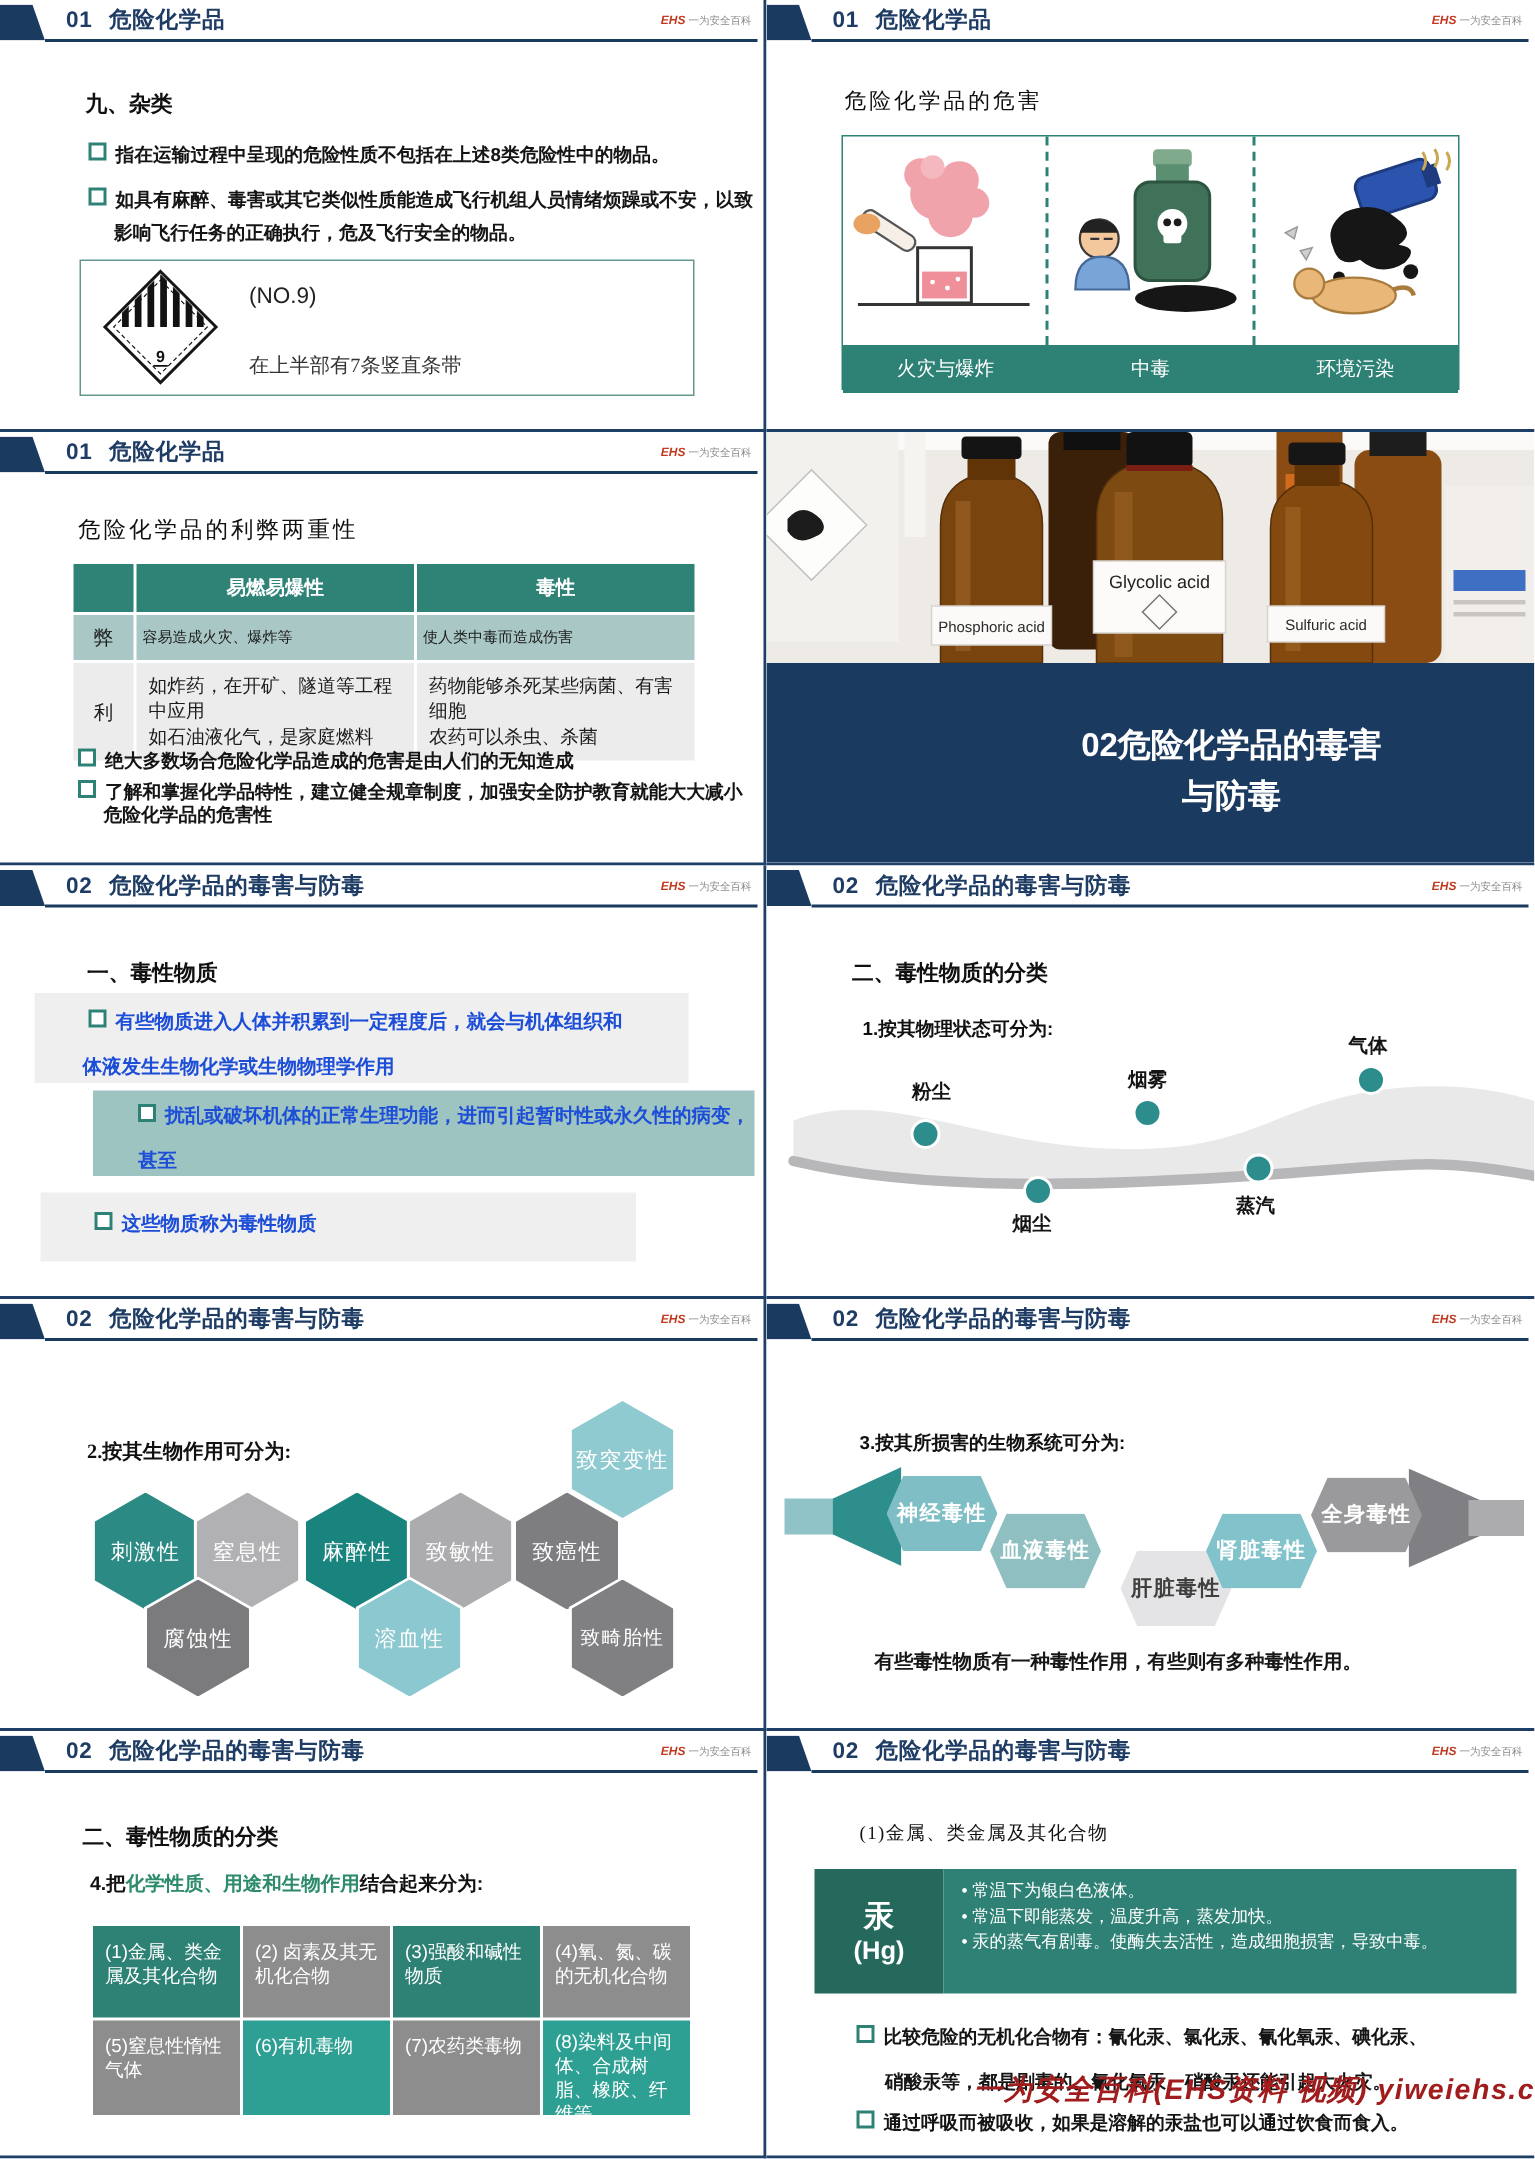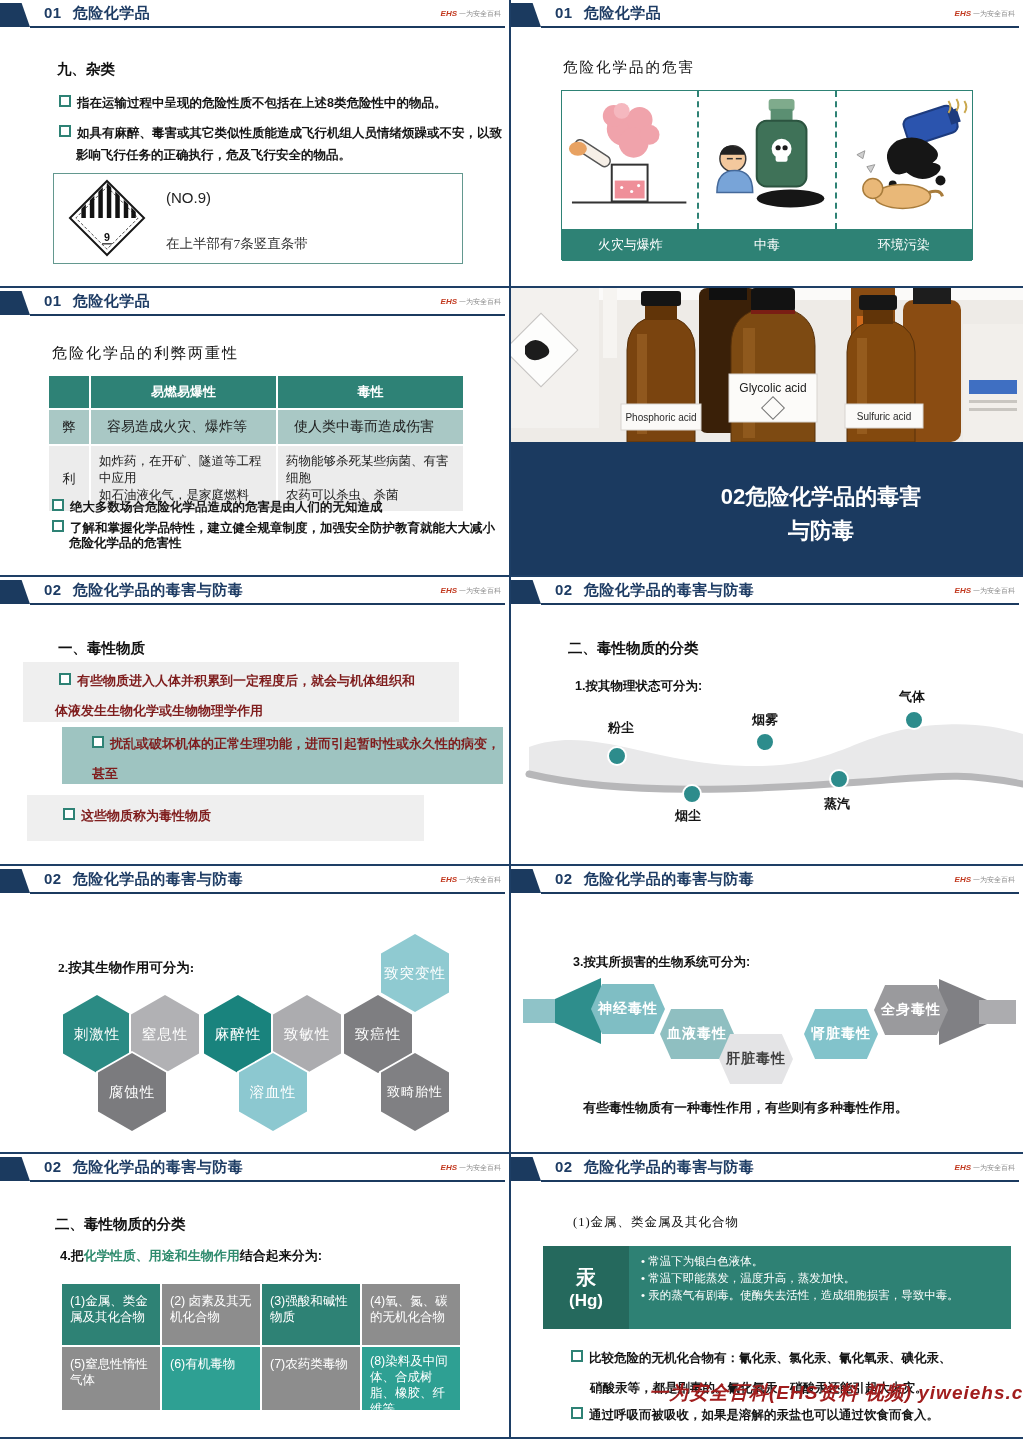--- a/index.html
+++ b/index.html
@@ -27,30 +27,30 @@
   .fig{position:absolute;left:50px;top:90px;width:410px;height:168px;border:1px solid #2e8275;display:flex;flex-direction:column;}
   .fig-panels{flex:1;display:flex;}
   .panel{flex:1;position:relative;}
   .panel + .panel{border-left:2px dashed #2e8275;}
   .fig-bar{height:32px;background:#2e8275;display:flex;}
   .fig-bar span{flex:1;color:#fff;text-align:center;line-height:32px;font-size:13px;}
   
   .t3{position:absolute;left:49px;top:88px;width:414px;display:grid;grid-template-columns:40px 185px 185px;gap:2px;background:#fff;}
   .t3 div{box-sizing:border-box;}
   .t3 .th{background:#2e8276;color:#fff;font-weight:bold;text-align:center;font-size:13px;padding:7px 2px;}
-  .t3 .r1{background:#a9c8c5;color:#1c1c1c;font-size:14px;padding:8px 16px;}
+  .t3 .r1{background:#a9c8c5;color:#1c1c1c;font-size:10px;padding:8px 4px;}
   .t3 .r2{background:#ececec;color:#1c1c1c;font-size:12.5px;padding:7px 8px;white-space:pre-line;line-height:17px;}
   .t3 .lab{display:flex;align-items:center;justify-content:center;font-size:13px;padding:0;}
   
   .band{position:absolute;top:154px;left:0;right:0;bottom:0;background:#1b3a60;}
   .s4-title{position:absolute;top:192px;left:120px;right:12px;text-align:center;color:#fff;font-weight:bold;font-size:22px;line-height:34px;}
   
   .gbox{position:absolute;background:#efefef;}
   .tealbox{position:absolute;background:#9ec4c1;}
-  .boxline{font-size:13px;font-weight:600;color:#7f1d1d;line-height:30px;}
+  .boxline{font-size:13px;font-weight:600;color:#1d4ed8;line-height:30px;}
   
   .statelab{position:absolute;font-size:13px;font-weight:600;color:#141414;width:60px;text-align:center;}
   
   .hex{position:absolute;width:72px;height:82px;clip-path:polygon(50% 0,100% 25%,100% 75%,50% 100%,0 75%,0 25%);background:#fff;}
   .hex > div{position:absolute;inset:2px;clip-path:polygon(50% 0,100% 25%,100% 75%,50% 100%,0 75%,0 25%);display:flex;align-items:center;justify-content:center;color:#fff;font-size:14.5px;letter-spacing:1px;}
   
   .fhex{position:absolute;width:74px;height:50px;clip-path:polygon(15% 0,85% 0,100% 50%,85% 100%,15% 100%,0 50%);display:flex;align-items:center;justify-content:center;color:#fff;font-size:14px;font-weight:600;letter-spacing:1px;}
   
   .g9{position:absolute;left:62px;top:130px;display:grid;grid-template-columns:repeat(4,98px);grid-template-rows:61px 63px;gap:2px;}
   .g9 div{color:#fff;font-size:12.5px;line-height:16px;padding:9px 8px;box-sizing:border-box;}
@@ -327,21 +327,21 @@
   <div class="slide">
     <div class="corner"></div>
     <div class="htit"><span class="hnum">02</span><span>危险化学品的毒害与防毒</span></div>
     <div class="hline"></div>
     <div class="hlogo"><b>EHS</b><span>一为安全百科</span></div>
     <div style="position:absolute;left:62px;top:88px;font-size:12.5px;font-weight:600;">3.按其所损害的生物系统可分为:</div>
     <div style="position:absolute;left:12px;top:133px;width:40px;height:24px;background:#8fc3c8;"></div>
     <div style="position:absolute;left:44px;top:112px;width:46px;height:66px;background:#2e8e8c;clip-path:polygon(0 32%,100% 0,100% 100%,0 68%);"></div>
     <div class="fhex" style="left:80px;top:118px;background:#7fbec4;">神经毒性</div>
     <div class="fhex" style="left:149px;top:143px;background:#8fbfc1;">血液毒性</div>
-    <div class="fhex" style="left:208px;top:168px;background:#e4e4e6;color:#3f3f3f;">肝脏毒性</div>
+    <div class="fhex" style="left:236px;top:168px;background:#e4e4e6;color:#3f3f3f;">肝脏毒性</div>
     <div class="fhex" style="left:293px;top:143px;background:#82c3cb;">肾脏毒性</div>
     <div style="position:absolute;left:428px;top:113px;width:48px;height:66px;background:#808084;clip-path:polygon(0 0,100% 32%,100% 68%,0 100%);"></div>
     <div style="position:absolute;left:468px;top:134px;width:37px;height:24px;background:#acacaf;"></div>
     <div class="fhex" style="left:363px;top:119px;background:#9a9a9d;">全身毒性</div>
     <div style="position:absolute;left:72px;top:233px;font-size:13px;font-weight:600;color:#161616;">有些毒性物质有一种毒性作用，有些则有多种毒性作用。</div>
   </div>
 
   <div class="slide c1">
     <div class="corner"></div>
     <div class="htit"><span class="hnum">02</span><span>危险化学品的毒害与防毒</span></div>

